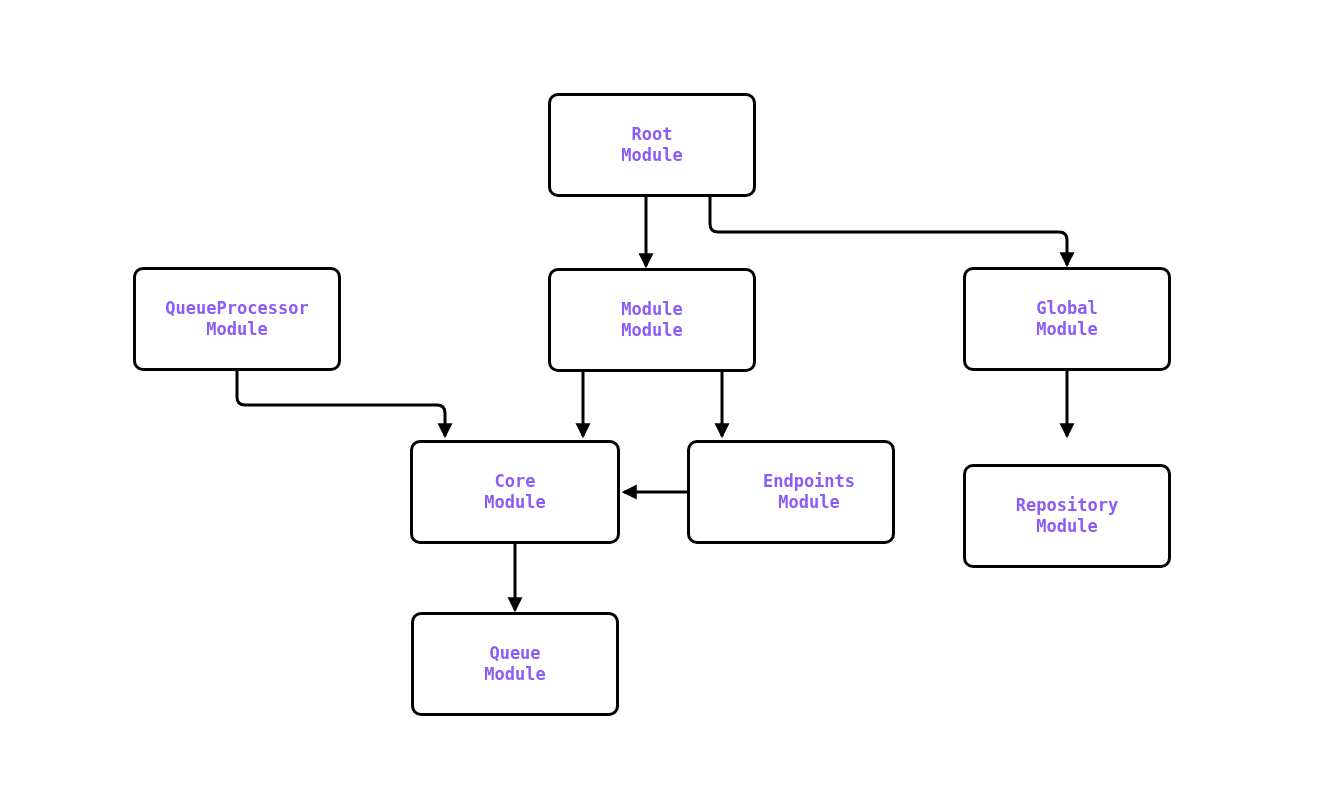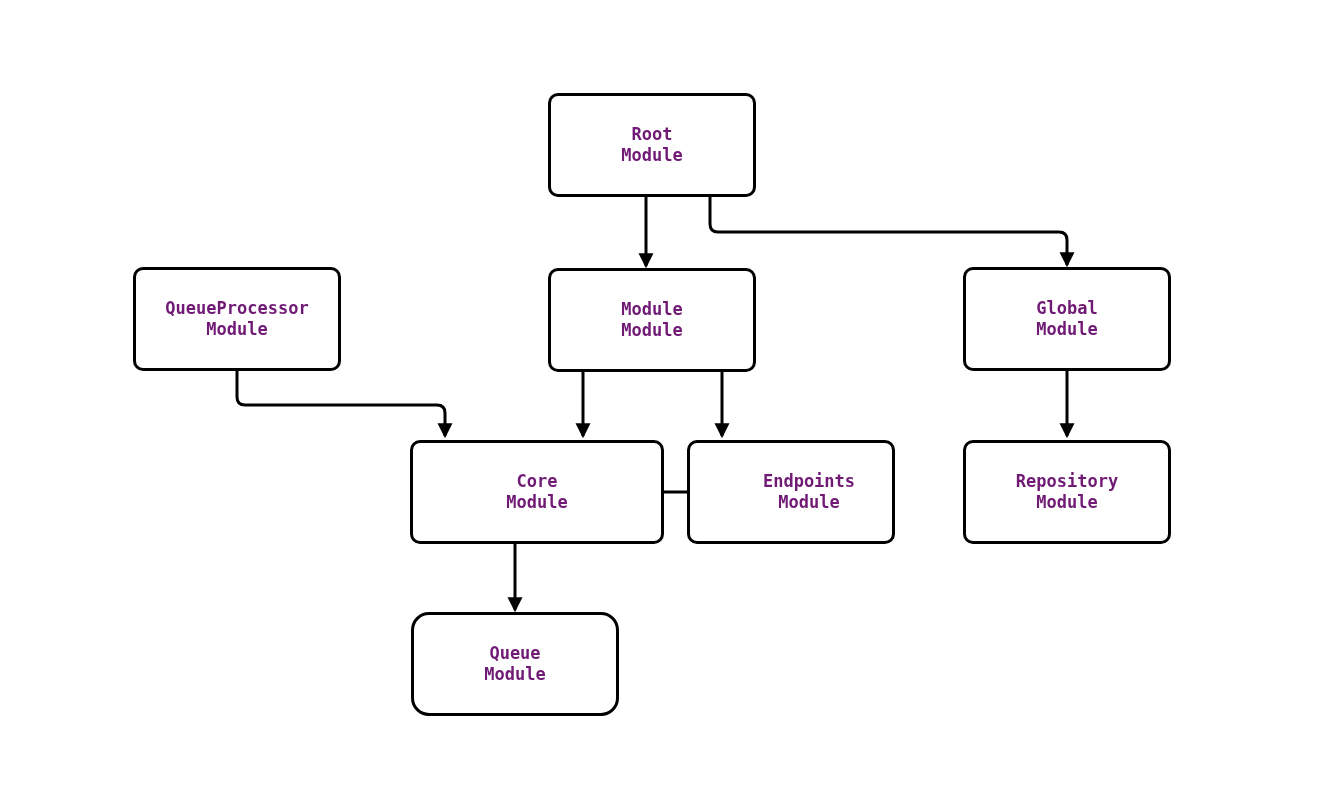--- a/index.html
+++ b/index.html
@@ -30,31 +30,31 @@
     border: 3px solid #000000;
     border-radius: 10px;
     display: flex;
     flex-direction: column;
     align-items: center;
     justify-content: center;
     text-align: center;
     font-weight: bold;
     font-size: 17px;
     line-height: 21px;
-    color: #701a75;
+    color: #8b5cf6;
   }
   .node span { display: block; white-space: nowrap; }
   #node-root            { left: 548px; top:  93px; }
   #node-queue-processor { left: 133px; top: 267px; text-align: center; }
   #node-server          { left: 548px; top: 268px; }
   #node-global          { left: 963px; top: 267px; }
-  #node-core            { left: 410px; top: 440px; width: 254px; }
+  #node-core            { left: 410px; top: 440px; width: 210px; }
   #node-endpoints       { left: 687px; top: 440px; padding-left: 36px; }
-  #node-repository      { left: 963px; top: 440px; }
-  #node-queue           { left: 411px; top: 612px; border-radius: 18px; }
+  #node-repository      { left: 963px; top: 464px; }
+  #node-queue           { left: 411px; top: 612px; }
 </style>
 </head>
 <body>
 
 <div class="canvas">
 
   <svg class="edge-layer" width="1337" height="809" viewBox="0 0 1337 809" xmlns="http://www.w3.org/2000/svg">
     <defs>
       <marker id="arrow" viewBox="0 0 10 10" refX="8.5" refY="5" markerWidth="15" markerHeight="20" markerUnits="userSpaceOnUse" orient="auto">
         <path d="M0 0 L10 5 L0 10 Z" fill="#000000"></path>

